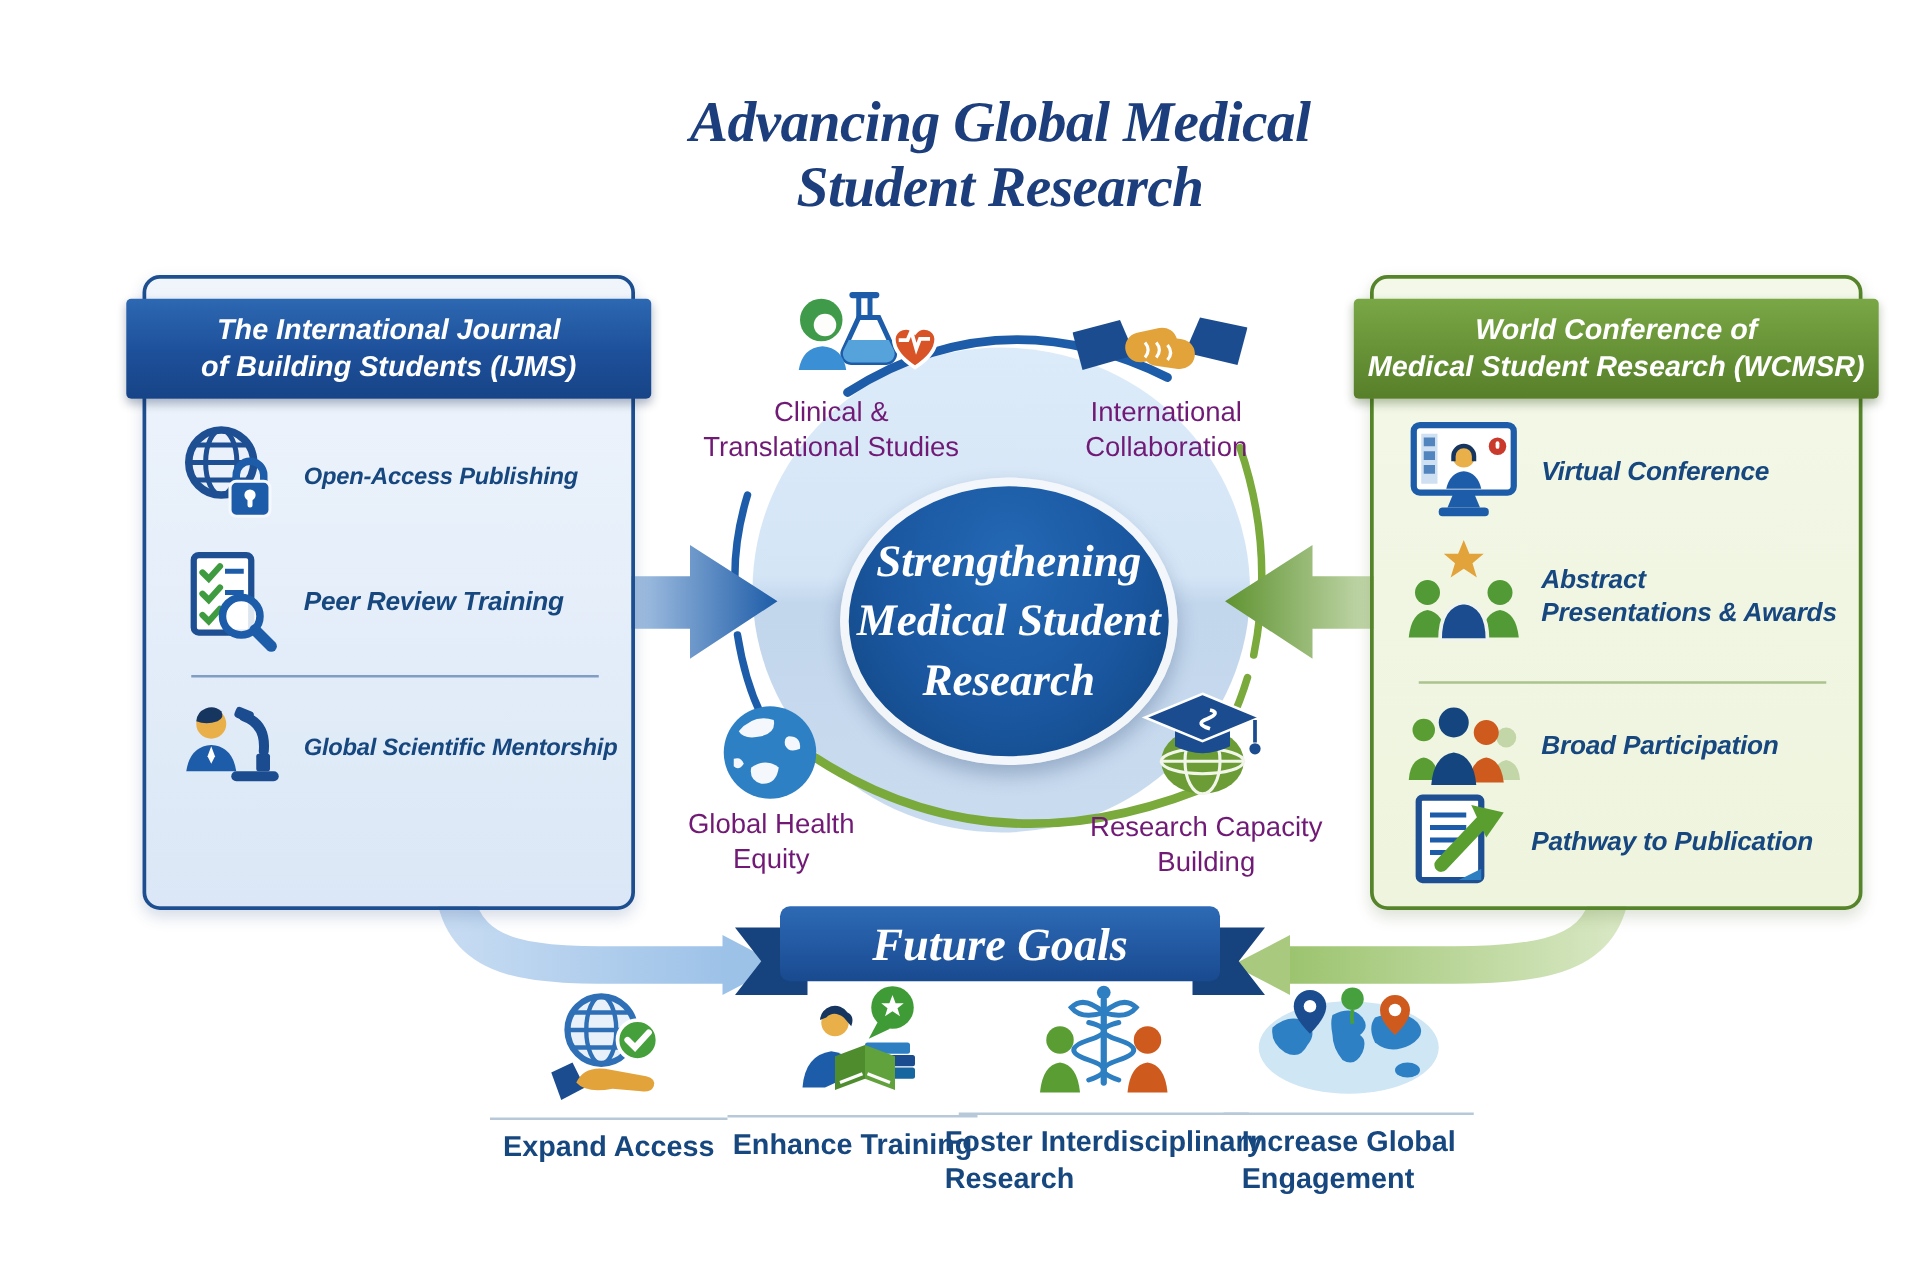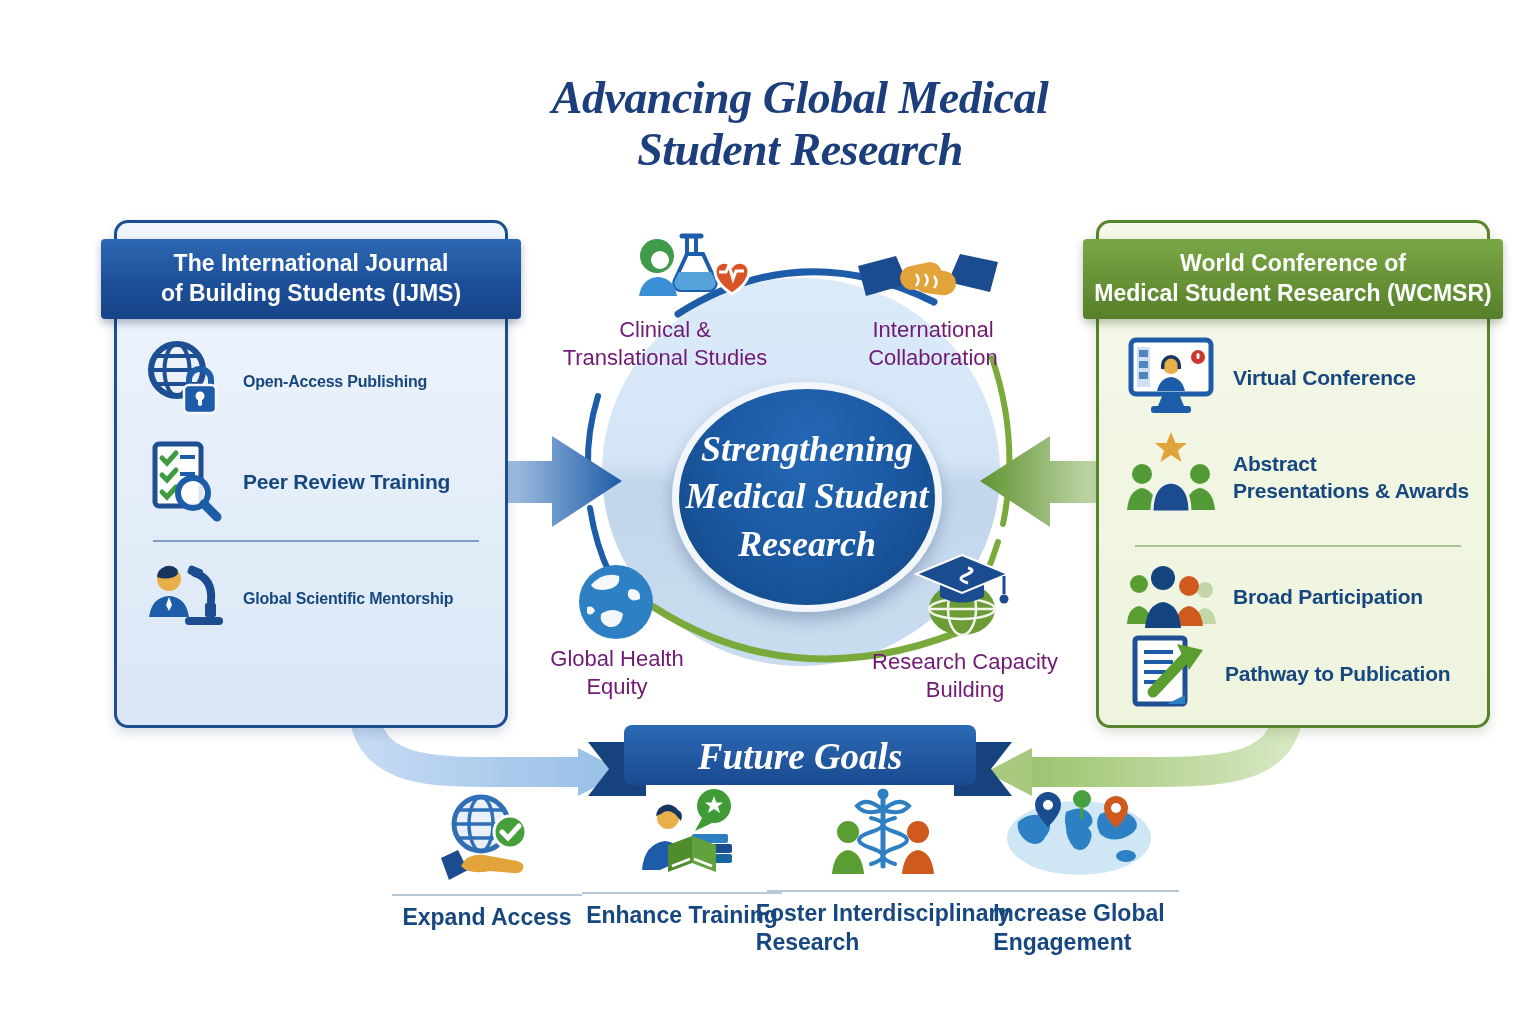--- a/index.html
+++ b/index.html
@@ -6,37 +6,37 @@
   .stage{position:relative;width:1536px;height:1024px;background:#ffffff;overflow:hidden;
          font-family:"Liberation Sans",sans-serif;margin-left:32px;}
 
   
   .title{position:absolute;left:0;top:72px;width:100%;text-align:center;z-index:4;
          font-family:"Liberation Serif",serif;font-style:italic;font-weight:bold;
          font-size:46px;line-height:1.14;color:#1c3e7c;letter-spacing:-0.5px;}
   .ln{display:block;white-space:nowrap;}
 
   
-  .panel{position:absolute;border-radius:14px;z-index:5;}
+  .panel{position:absolute;border-radius:14px;z-index:5;font-style:italic;}
   .panel-blue{left:82px;top:220px;width:388px;height:502px;
       background:linear-gradient(180deg,#f0f5fc 0%,#e3edf9 60%,#dbe7f6 100%);
       border:3px solid #1d4e8f;box-shadow:0 5px 12px rgba(25,60,120,.18);}
   .panel-green{left:1064px;top:220px;width:388px;height:502px;
       background:linear-gradient(180deg,#f4f8e9 0%,#eef4dd 100%);
       border:3px solid #55842a;box-shadow:0 5px 12px rgba(60,90,30,.18);}
   .panel-banner{position:absolute;left:-16px;right:-16px;top:16px;height:80px;z-index:6;
       display:flex;flex-direction:column;justify-content:center;text-align:center;
       color:#fff;font-weight:bold;font-size:23px;line-height:1.3;border-radius:4px;}
   .banner-blue{background:linear-gradient(180deg,#2d68b2 0%,#1d4f99 55%,#174487 100%);
       box-shadow:0 4px 8px rgba(10,30,70,.3);}
   .banner-green{background:linear-gradient(180deg,#7aa746 0%,#648f34 60%,#577f2a 100%);
       box-shadow:0 4px 8px rgba(30,60,10,.3);}
   .p-row{position:absolute;display:flex;align-items:center;gap:16px;left:26px;right:8px;}
   .p-icon{flex:0 0 auto;display:block;}
-  .p-label{font-weight:bold;color:#17477f;font-size:16px;line-height:1.3;letter-spacing:-0.2px;}
+  .p-label{font-weight:bold;color:#17477f;font-size:19px;line-height:1.3;letter-spacing:-0.2px;}
   .p-label-lg{font-size:21px;}
   .p-divider{position:absolute;left:36px;right:26px;height:2px;background:#1d4e8f;opacity:.5;}
   .p-divider-green{background:#55842a;opacity:.45;}
 
   
   .halo{position:absolute;left:570px;top:278px;width:398px;height:388px;border-radius:50%;z-index:1;
       background:linear-gradient(180deg,#dcebf9 0%,#d4e5f6 47%,#c2d6ec 53%,#cadcef 100%);}
   .bgsvg{position:absolute;left:0;top:0;z-index:2;}
   .core{position:absolute;left:640px;top:382px;width:256px;height:216px;border-radius:50%;z-index:3;
       background:radial-gradient(ellipse at 50% 28%,#2468b4 0%,#1a57a0 55%,#11457f 100%);

